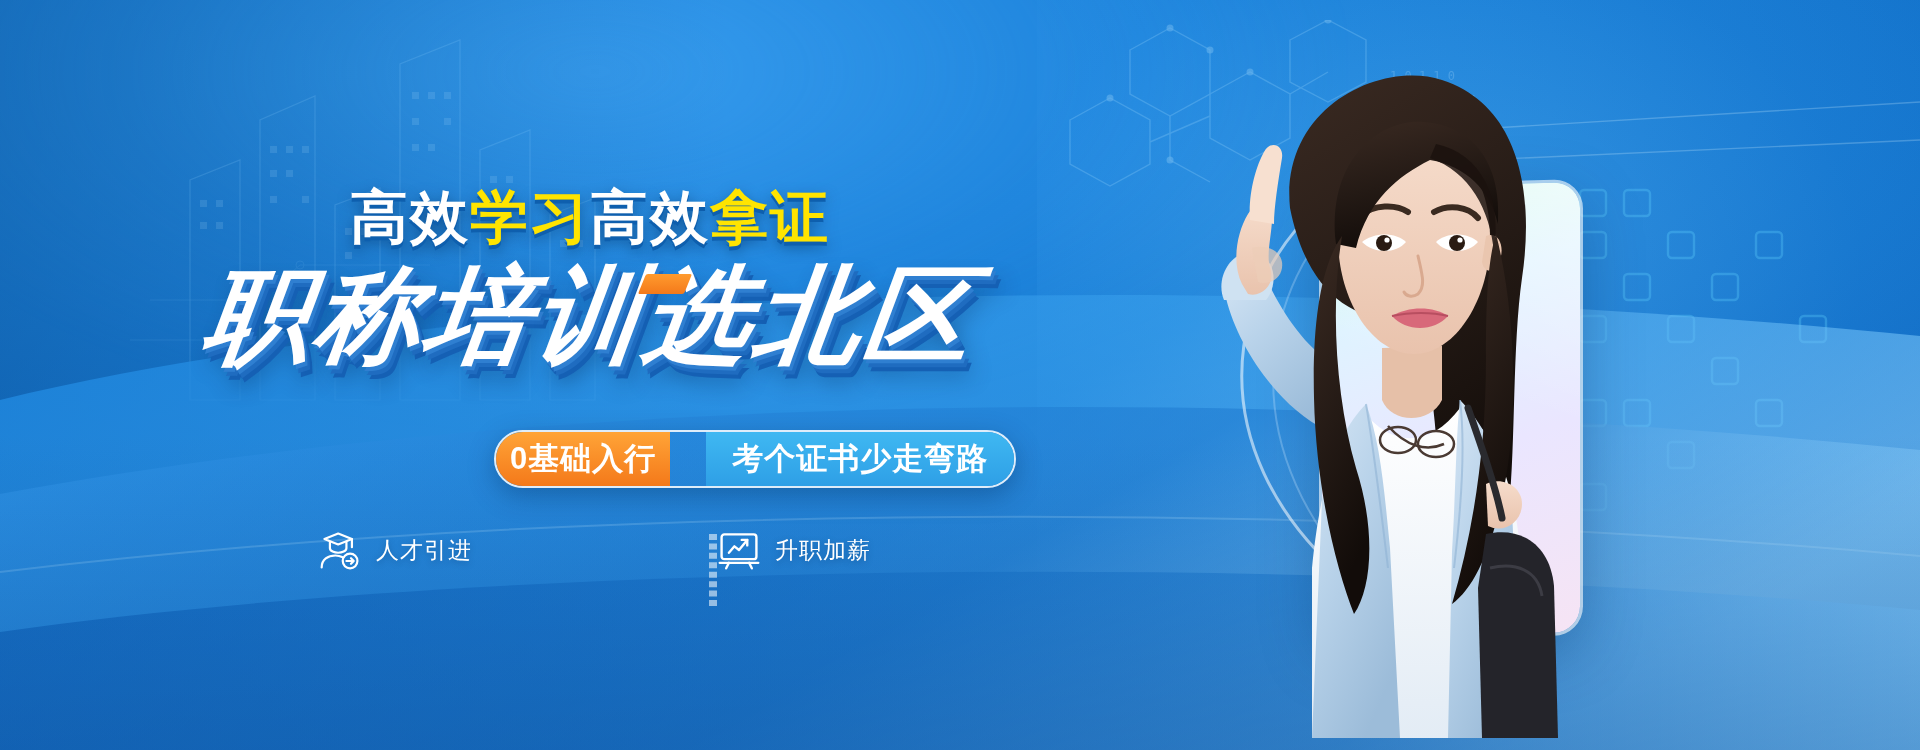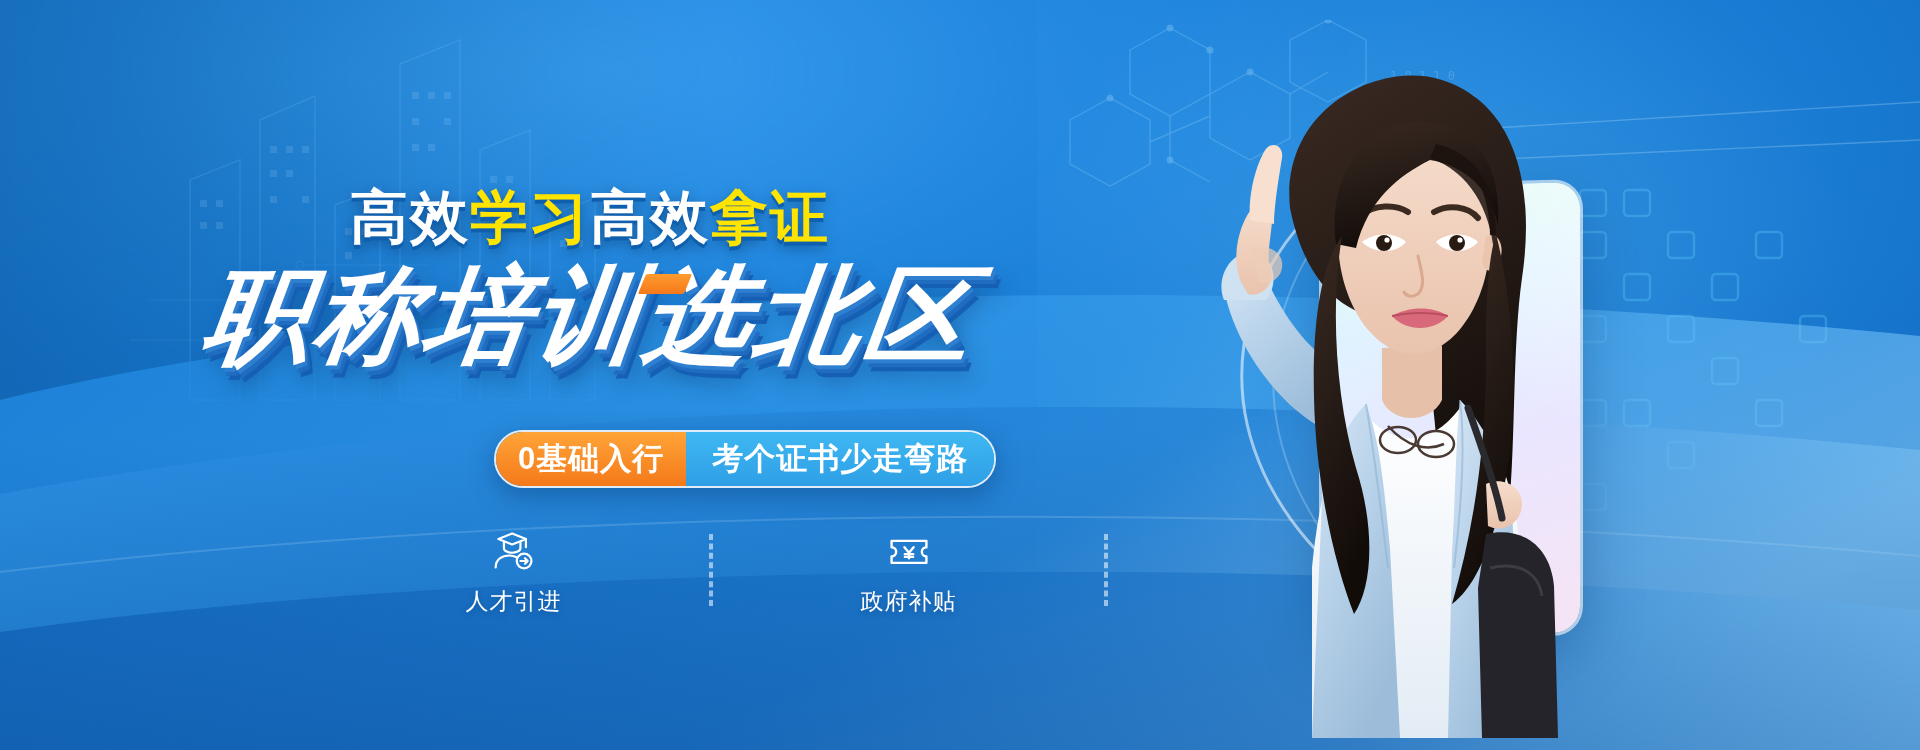--- a/index.html
+++ b/index.html
@@ -109,40 +109,40 @@
   
   .pill{
     position:absolute;left:494px;top:430px;
     height:58px;display:flex;align-items:stretch;
     border-radius:30px;overflow:hidden;
     border:2px solid rgba(255,255,255,.85);
     box-shadow:0 8px 26px rgba(4,42,90,.35);
   }
   .pill-a{
     display:flex;align-items:center;justify-content:center;
-    padding:0 22px;
+    padding:0 14px;
     background:linear-gradient(180deg,#ffa437 0%,#f4791a 100%);
     color:#ffffff;font-size:31px;font-weight:bold;letter-spacing:1px;
   }
   .pill-b{
     display:flex;align-items:center;justify-content:center;
     padding:0 26px;
     background:linear-gradient(180deg,#3fb8f2 0%,#2e9fe6 100%);
-    color:#ffffff;font-size:31px;font-weight:bold;letter-spacing:1px;
+    color:#ffffff;font-size:31px;font-weight:bold;letter-spacing:1px;margin-left:36px;
   }
 
   
   .features{
     position:absolute;left:318px;top:528px;
     width:790px;height:110px;
     display:flex;align-items:flex-start;
   }
   .feature{
     flex:1 1 0;
-    display:flex;flex-direction:column;align-items:center;gap:14px;
+    display:flex;flex-direction:row;align-items:center;gap:14px;
   }
   .feature .ico{width:44px;height:44px;display:block;}
   .feature .lbl{
     color:#ffffff;font-size:23px;letter-spacing:1px;white-space:nowrap;
     text-shadow:0 2px 6px rgba(4,42,88,.35);
   }
   .divider{
     width:0;align-self:stretch;margin-top:6px;
     border-left:2px dashed rgba(255,255,255,.55);
     height:72px;
@@ -417,33 +417,33 @@
           <path d="M31 36 L39 36 M36 33 L39 36 L36 39"></path>
         </svg>
         <div class="lbl">人才引进</div>
       </div>
 
       <div class="divider"></div>
 
 
       <div class="divider"></div>
 
+
+      <div class="divider"></div>
+
+
+      <div class="divider"></div>
+
       <div class="feature">
         <svg class="ico" viewBox="0 0 48 48" fill="none" stroke="#ffffff" stroke-width="2.6" stroke-linecap="round" stroke-linejoin="round">
-          <path d="M5 14 L43 14 L43 21 C40.2 21 38 23.2 38 26 C38 28.8 40.2 31 43 31 L43 38 L5 38 L5 31
-                   C7.8 31 10 28.8 10 26 C10 23.2 7.8 21 5 21 Z"></path>
-          <path d="M19 21 L24 27 L29 21"></path>
-          <path d="M24 27 L24 33"></path>
-          <path d="M19.5 28.5 L28.5 28.5"></path>
-          <path d="M19.5 31.5 L28.5 31.5"></path>
+          <rect x="5" y="7" width="38" height="27" rx="3"></rect>
+          <path d="M13 27 L19 20 L24 24 L33 13"></path>
+          <path d="M27 13 L33 13 L33 19"></path>
+          <path d="M3 38 L45 38"></path>
+          <path d="M13 38 L10 44"></path>
+          <path d="M35 38 L38 44"></path>
         </svg>
-        <div class="lbl">政府补贴</div>
+        <div class="lbl">升职加薪</div>
       </div>
-
-      <div class="divider"></div>
-
-
-      <div class="divider"></div>
-
 
     </div>
   </div>
 </div>
 
 </body></html>

